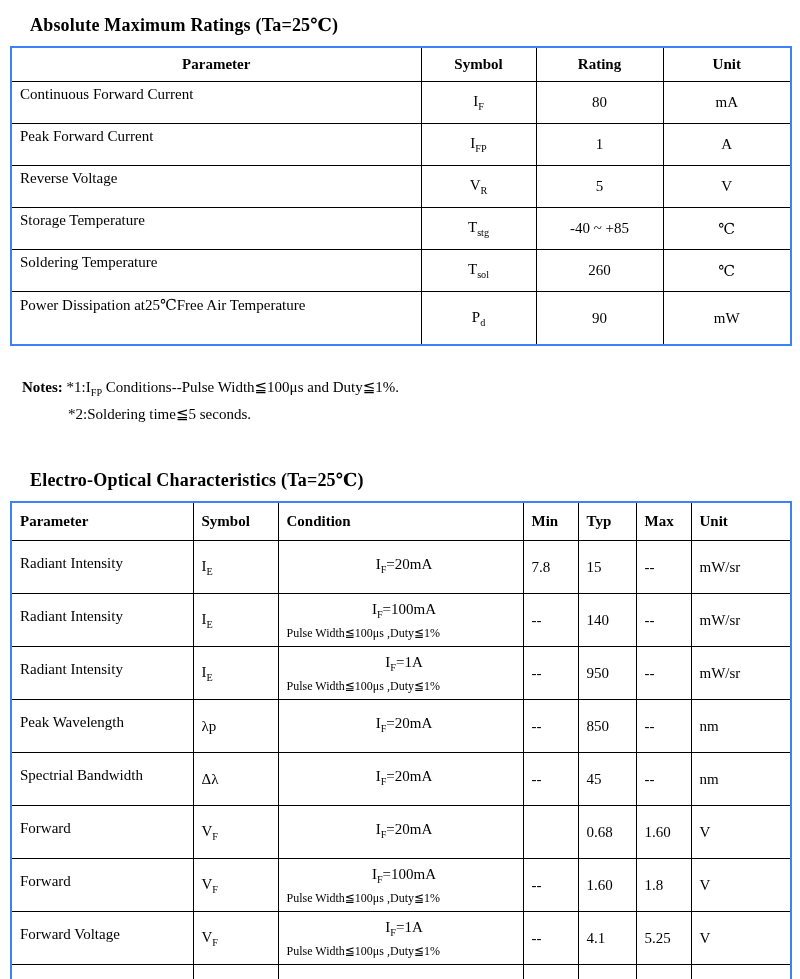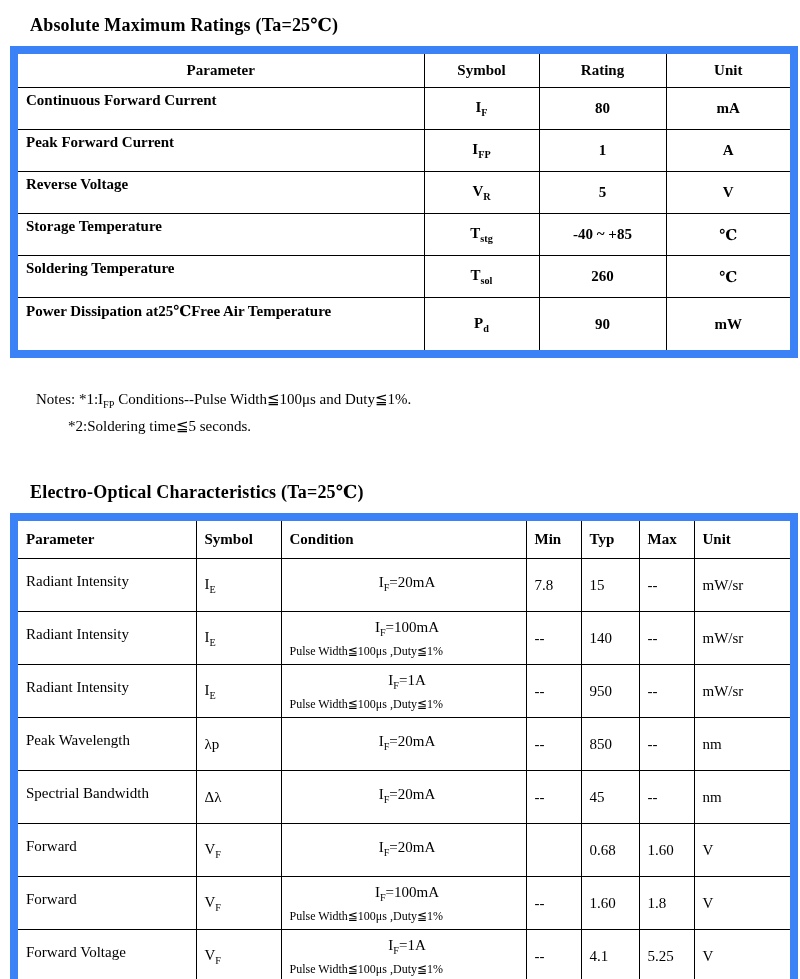--- a/index.html
+++ b/index.html
@@ -17,47 +17,47 @@
     font-weight: bold;
     margin: 0 0 10px 20px;
     letter-spacing: 0.2px;
   }
   .title2 { margin-top: 46px; }
 
   table {
     border-collapse: collapse;
     table-layout: fixed;
     width: 780px;
-    border: 8px solid #3b82f6;
+    border: 2px solid #3b82f6;
   }
   th, td {
     border: 1px solid #000;
     font-size: 15px;
     overflow: hidden;
   }
 
   
   .t1 thead th {
     height: 31px;
     text-align: center;
     vertical-align: middle;
     font-weight: bold;
   }
-  .t1 td { height: 37px; font-weight: bold; }
+  .t1 td { height: 37px; }
   .t1 tbody tr:last-child td { height: 48px; }
   .t1 .param {
     text-align: left;
     vertical-align: top;
     padding: 4px 8px 0 8px;
   }
   .t1 .ctr { text-align: center; vertical-align: middle; }
 
   
   .notes { margin: 32px 0 0 12px; font-size: 15px; }
-  .notes .notes-label { font-weight: normal; margin-left: 14px; }
+  .notes .notes-label { font-weight: bold; }
   .notes .note2 { margin: 7px 0 16px 46px; }
 
   
   .t2 thead th {
     height: 35px;
     text-align: left;
     vertical-align: middle;
     padding-left: 8px;
     font-weight: bold;
   }

